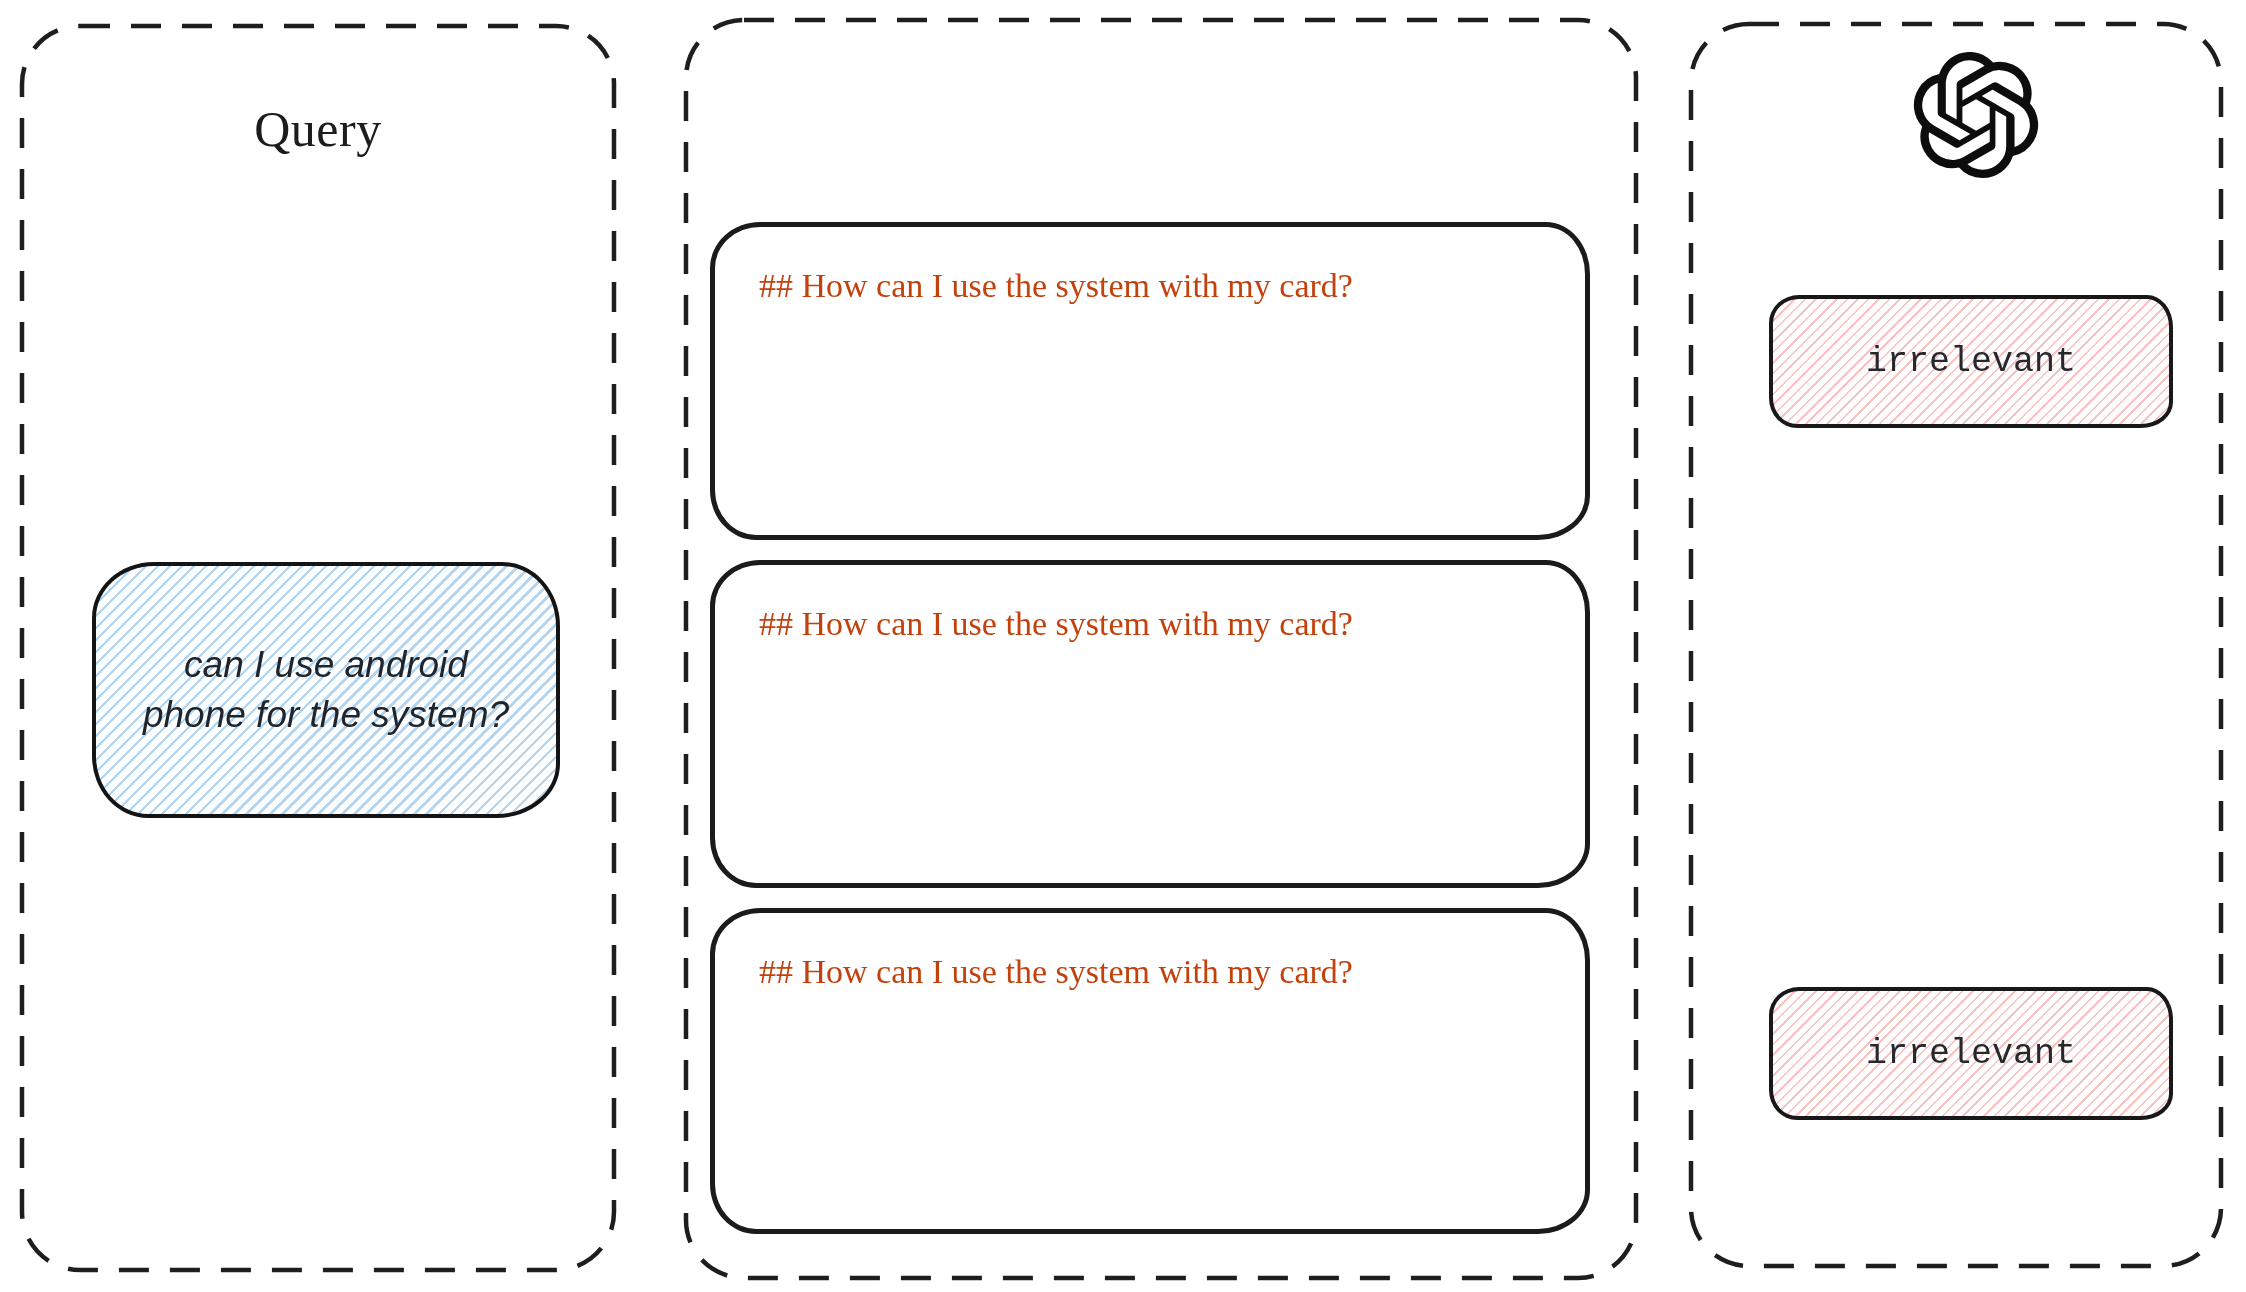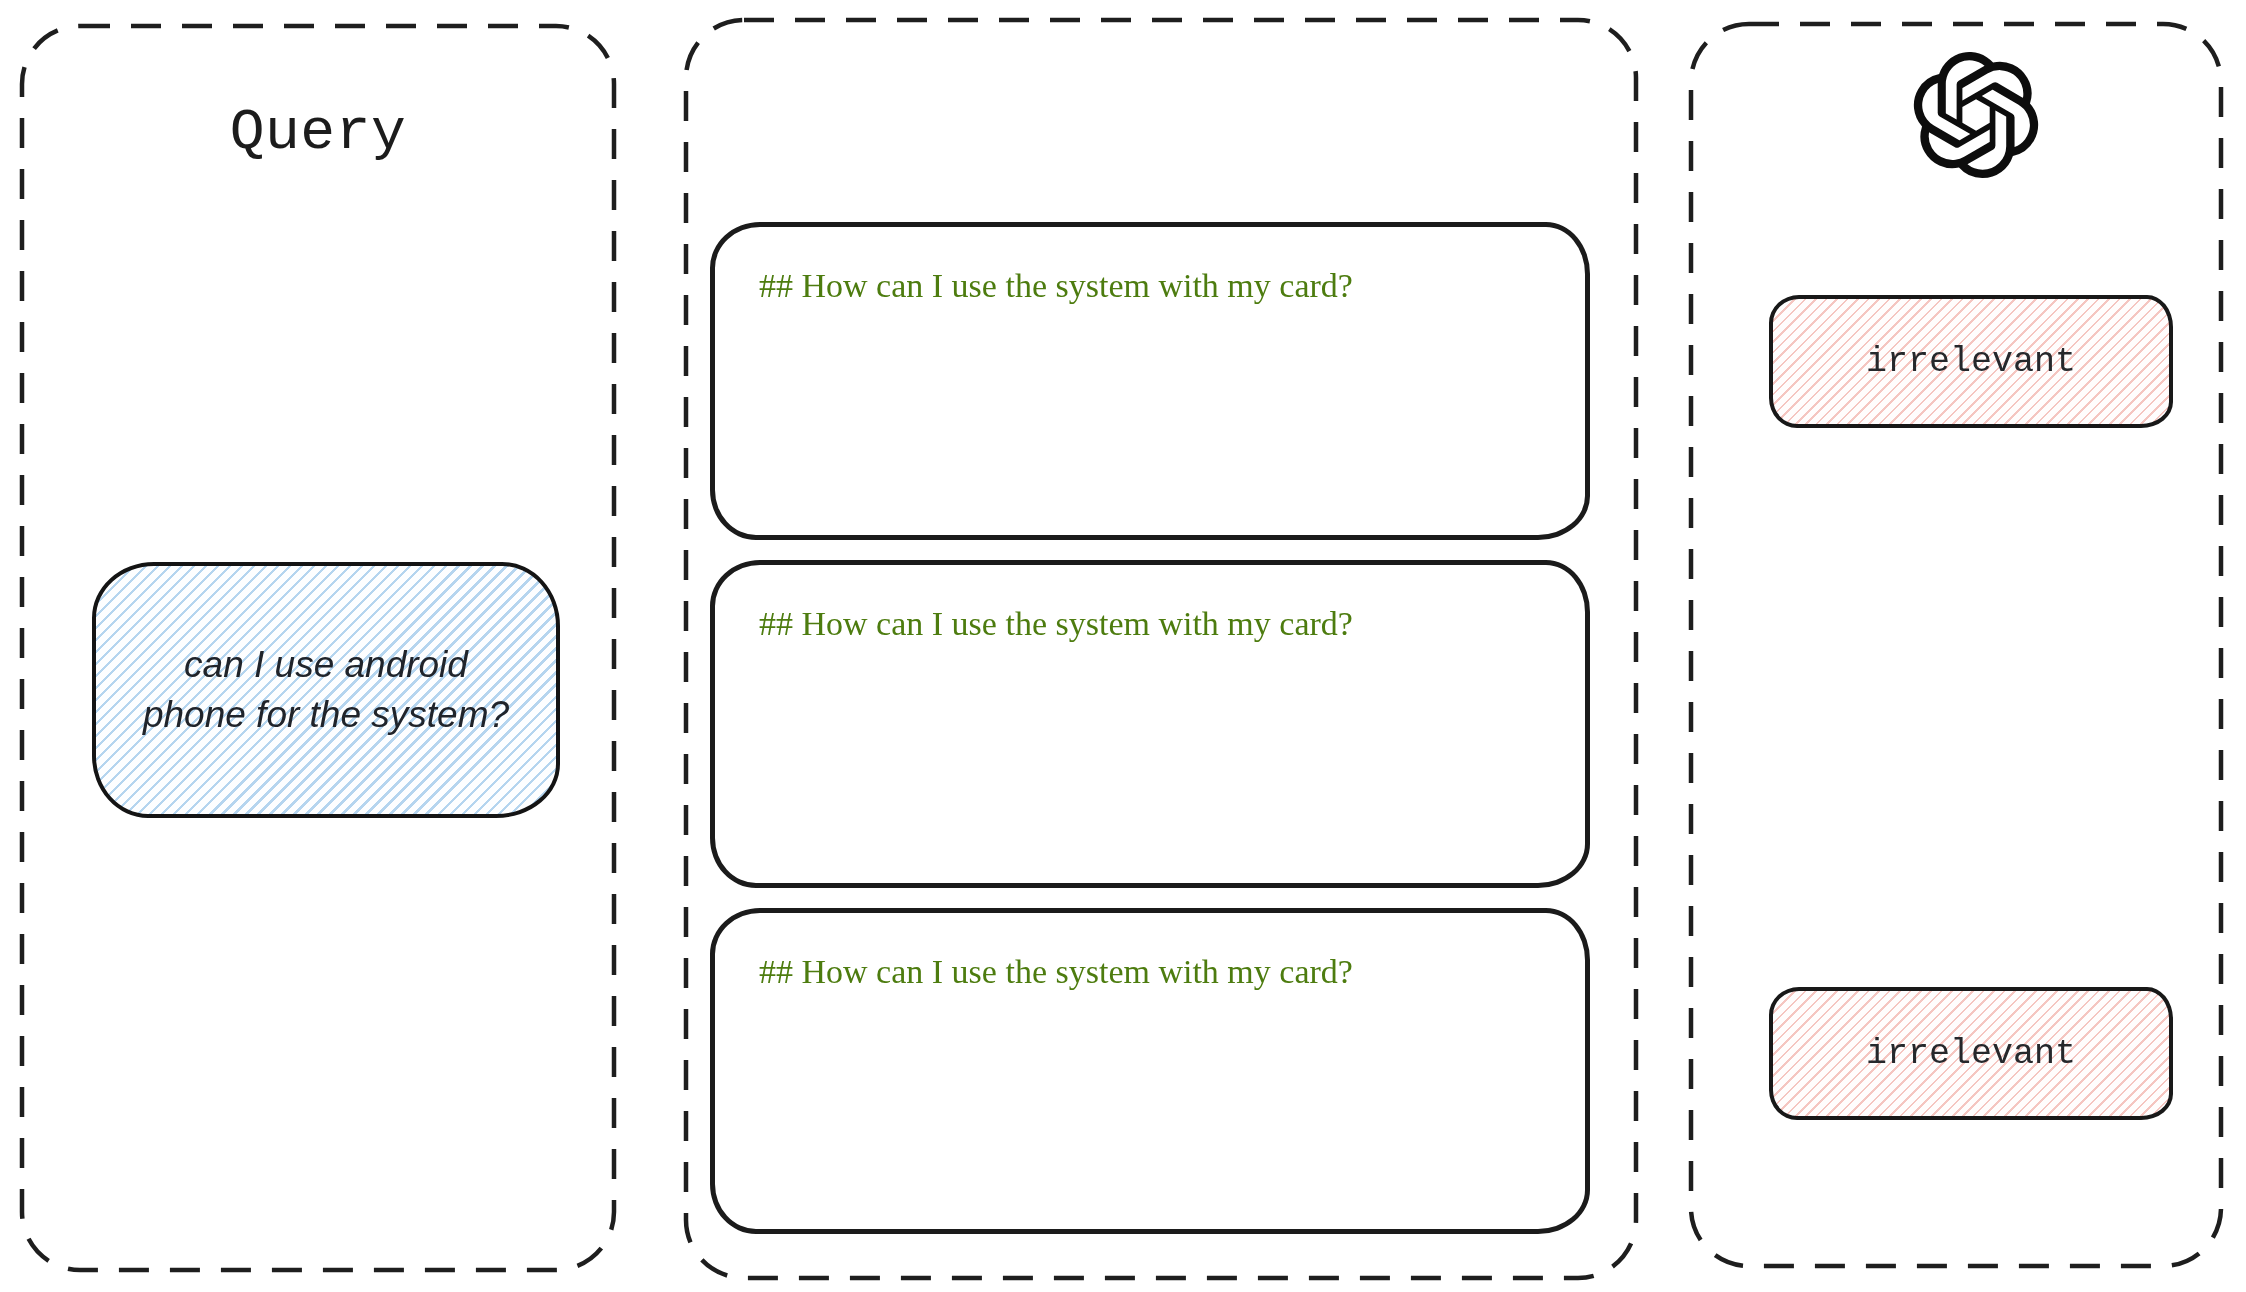--- a/index.html
+++ b/index.html
@@ -30,22 +30,22 @@
   #panel-context { left: 682px;  top: 16px; width: 958px; height: 1266px; }
   #panel-results { left: 1687px; top: 20px; width: 538px; height: 1250px; }
 
   .panel-title {
     position: absolute;
     left: 0;
     top: 78px;
     width: 100%;
     margin: 0;
     text-align: center;
-    font-family: Liberation Mono, monospace;
-    font-size: 58px;
+    font-family: Liberation Serif, serif;
+    font-size: 50px;
     font-weight: 400;
     color: #1c1c1c;
     letter-spacing: 0.5px;
   }
 
   
   .bubble {
     position: absolute;
     left: 74px;
     top: 540px;
@@ -83,21 +83,21 @@
     background: #ffffff;
     padding: 36px 44px 30px 44px;
   }
   #card-0 { top: 206px; height: 318px; }
   #card-1 { top: 544px; height: 328px; }
   #card-2 { top: 892px; height: 326px; }
   .card p {
     margin: 0;
     font-family: "Liberation Serif", "DejaVu Serif", serif;
     font-size: 34px;
-    color: #4d7c0f;
+    color: #c2410c;
     line-height: 1.38;
   }
   .card .card-heading { margin-bottom: 48px; }
   .card .card-body { white-space: pre-line; }
 
   
   .logo-wrap {
     position: absolute;
     top: 32px;
     left: 226px;

